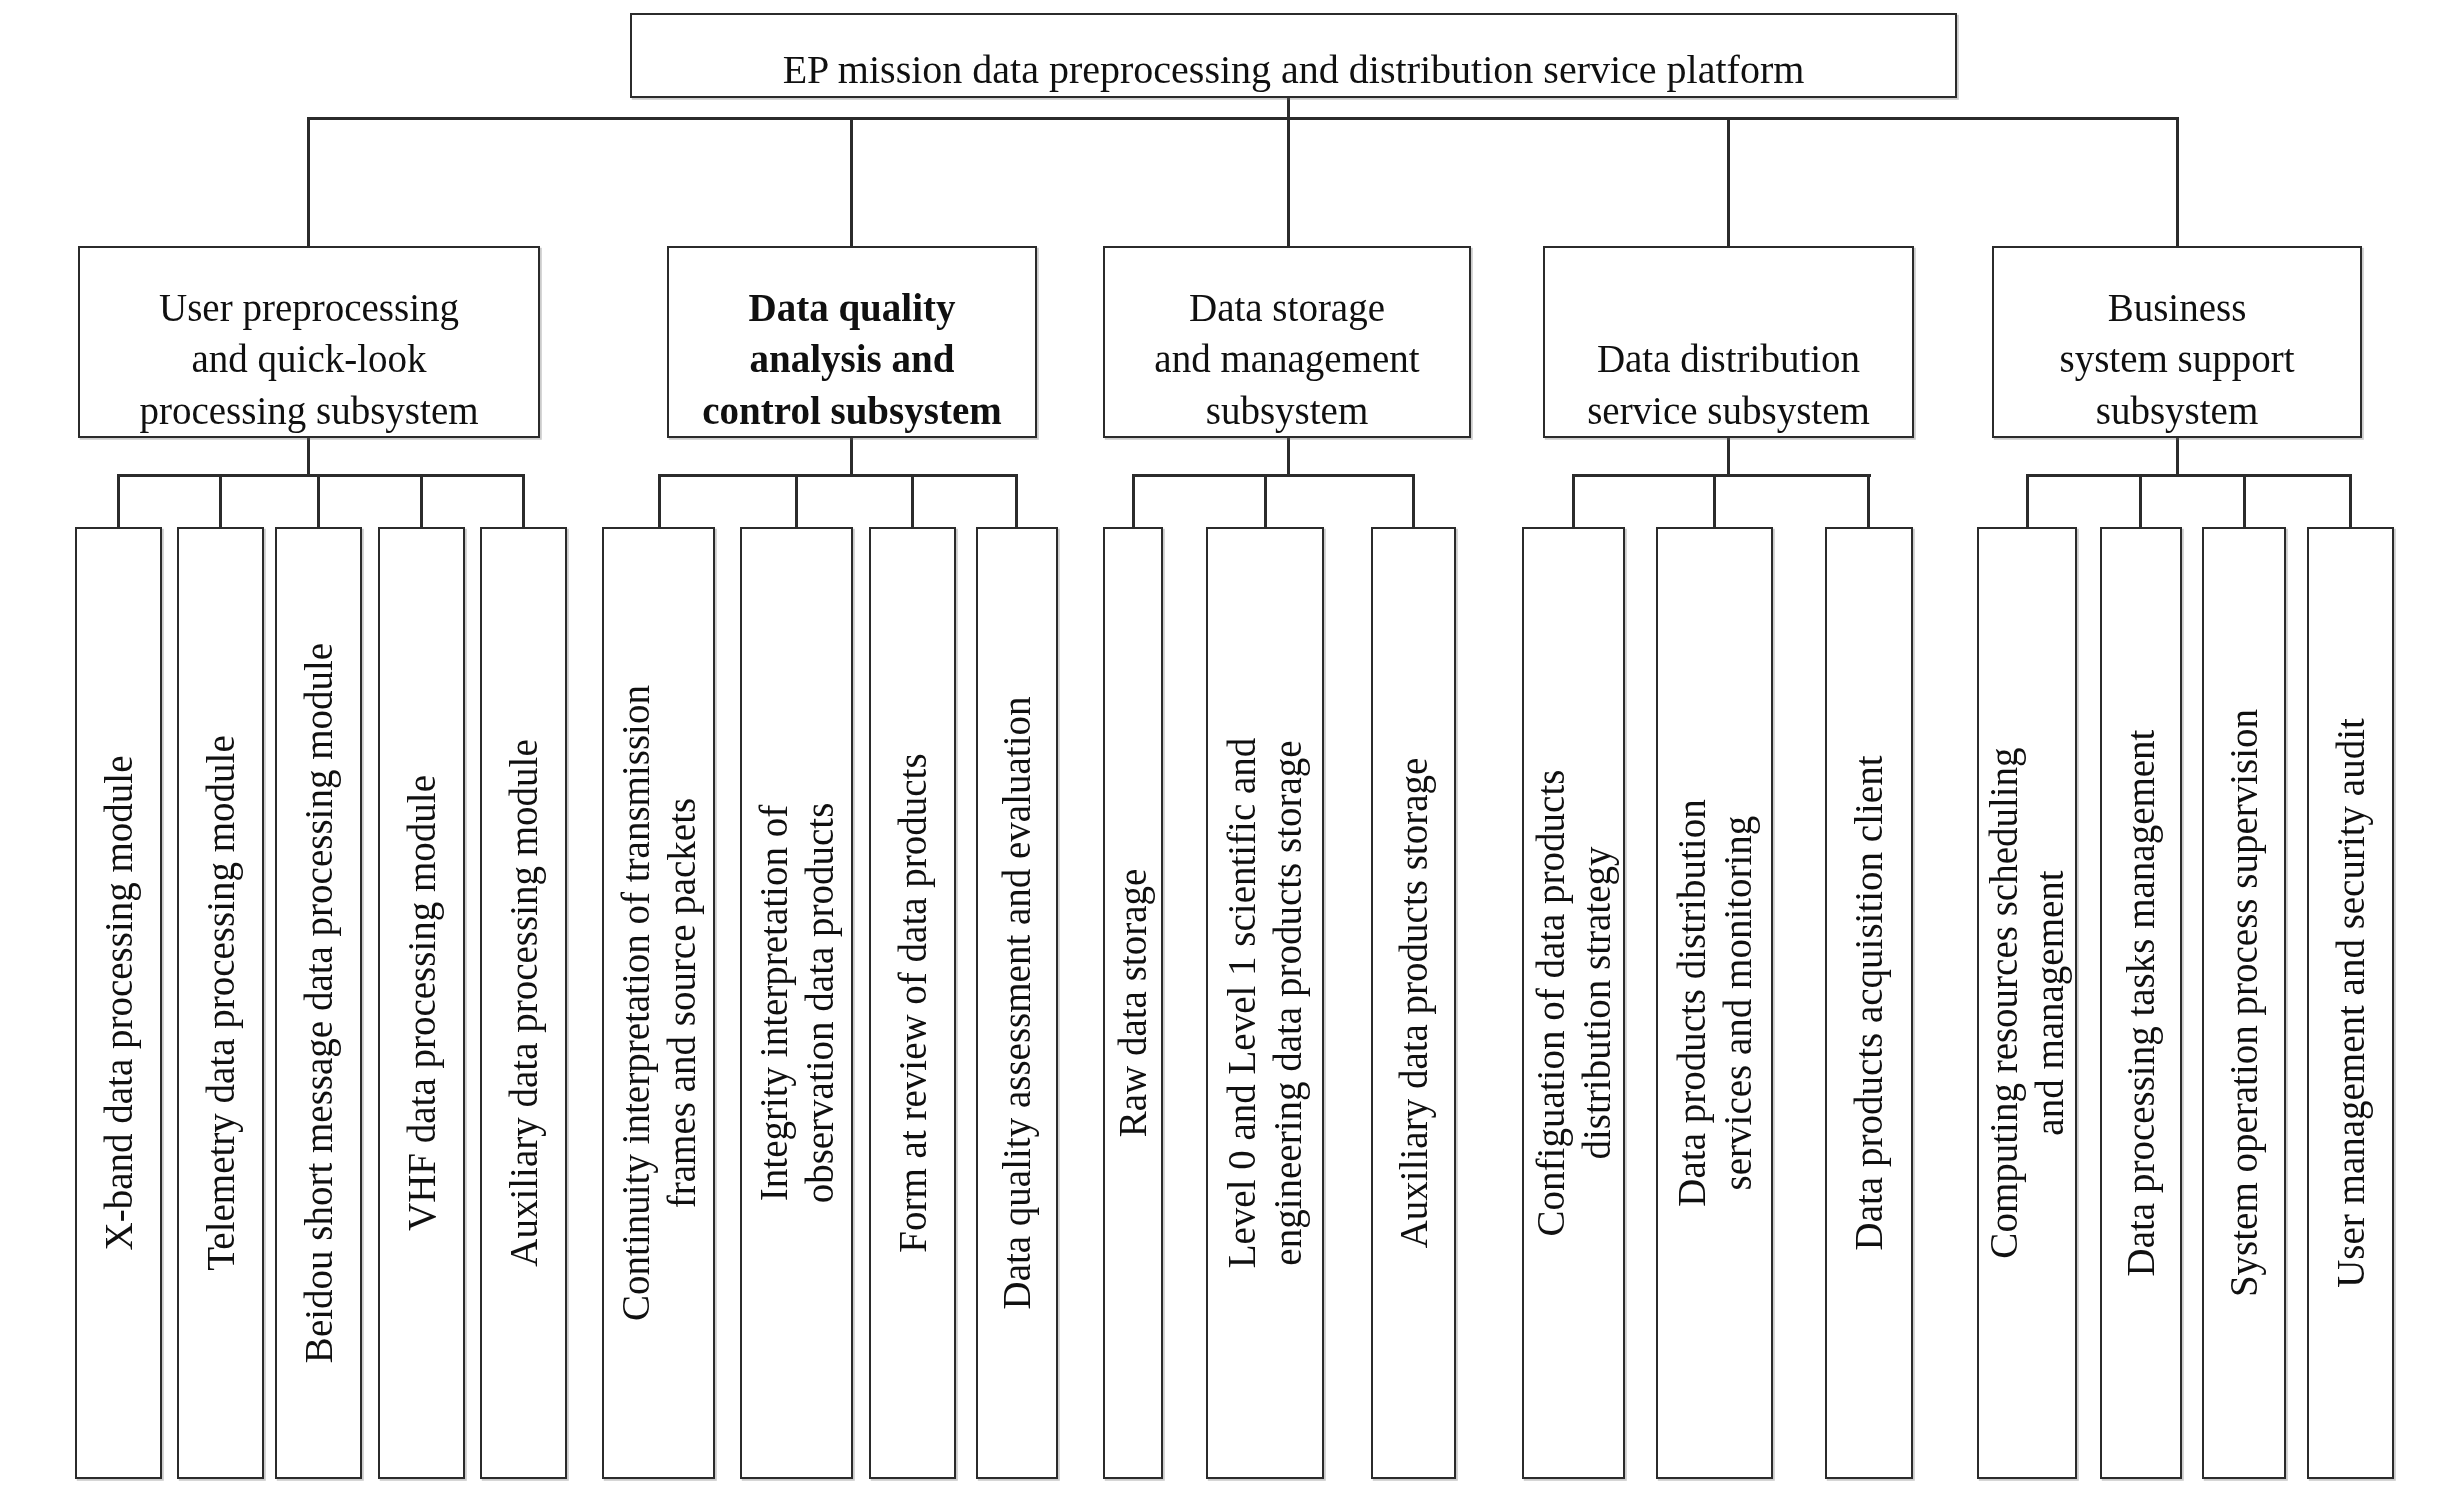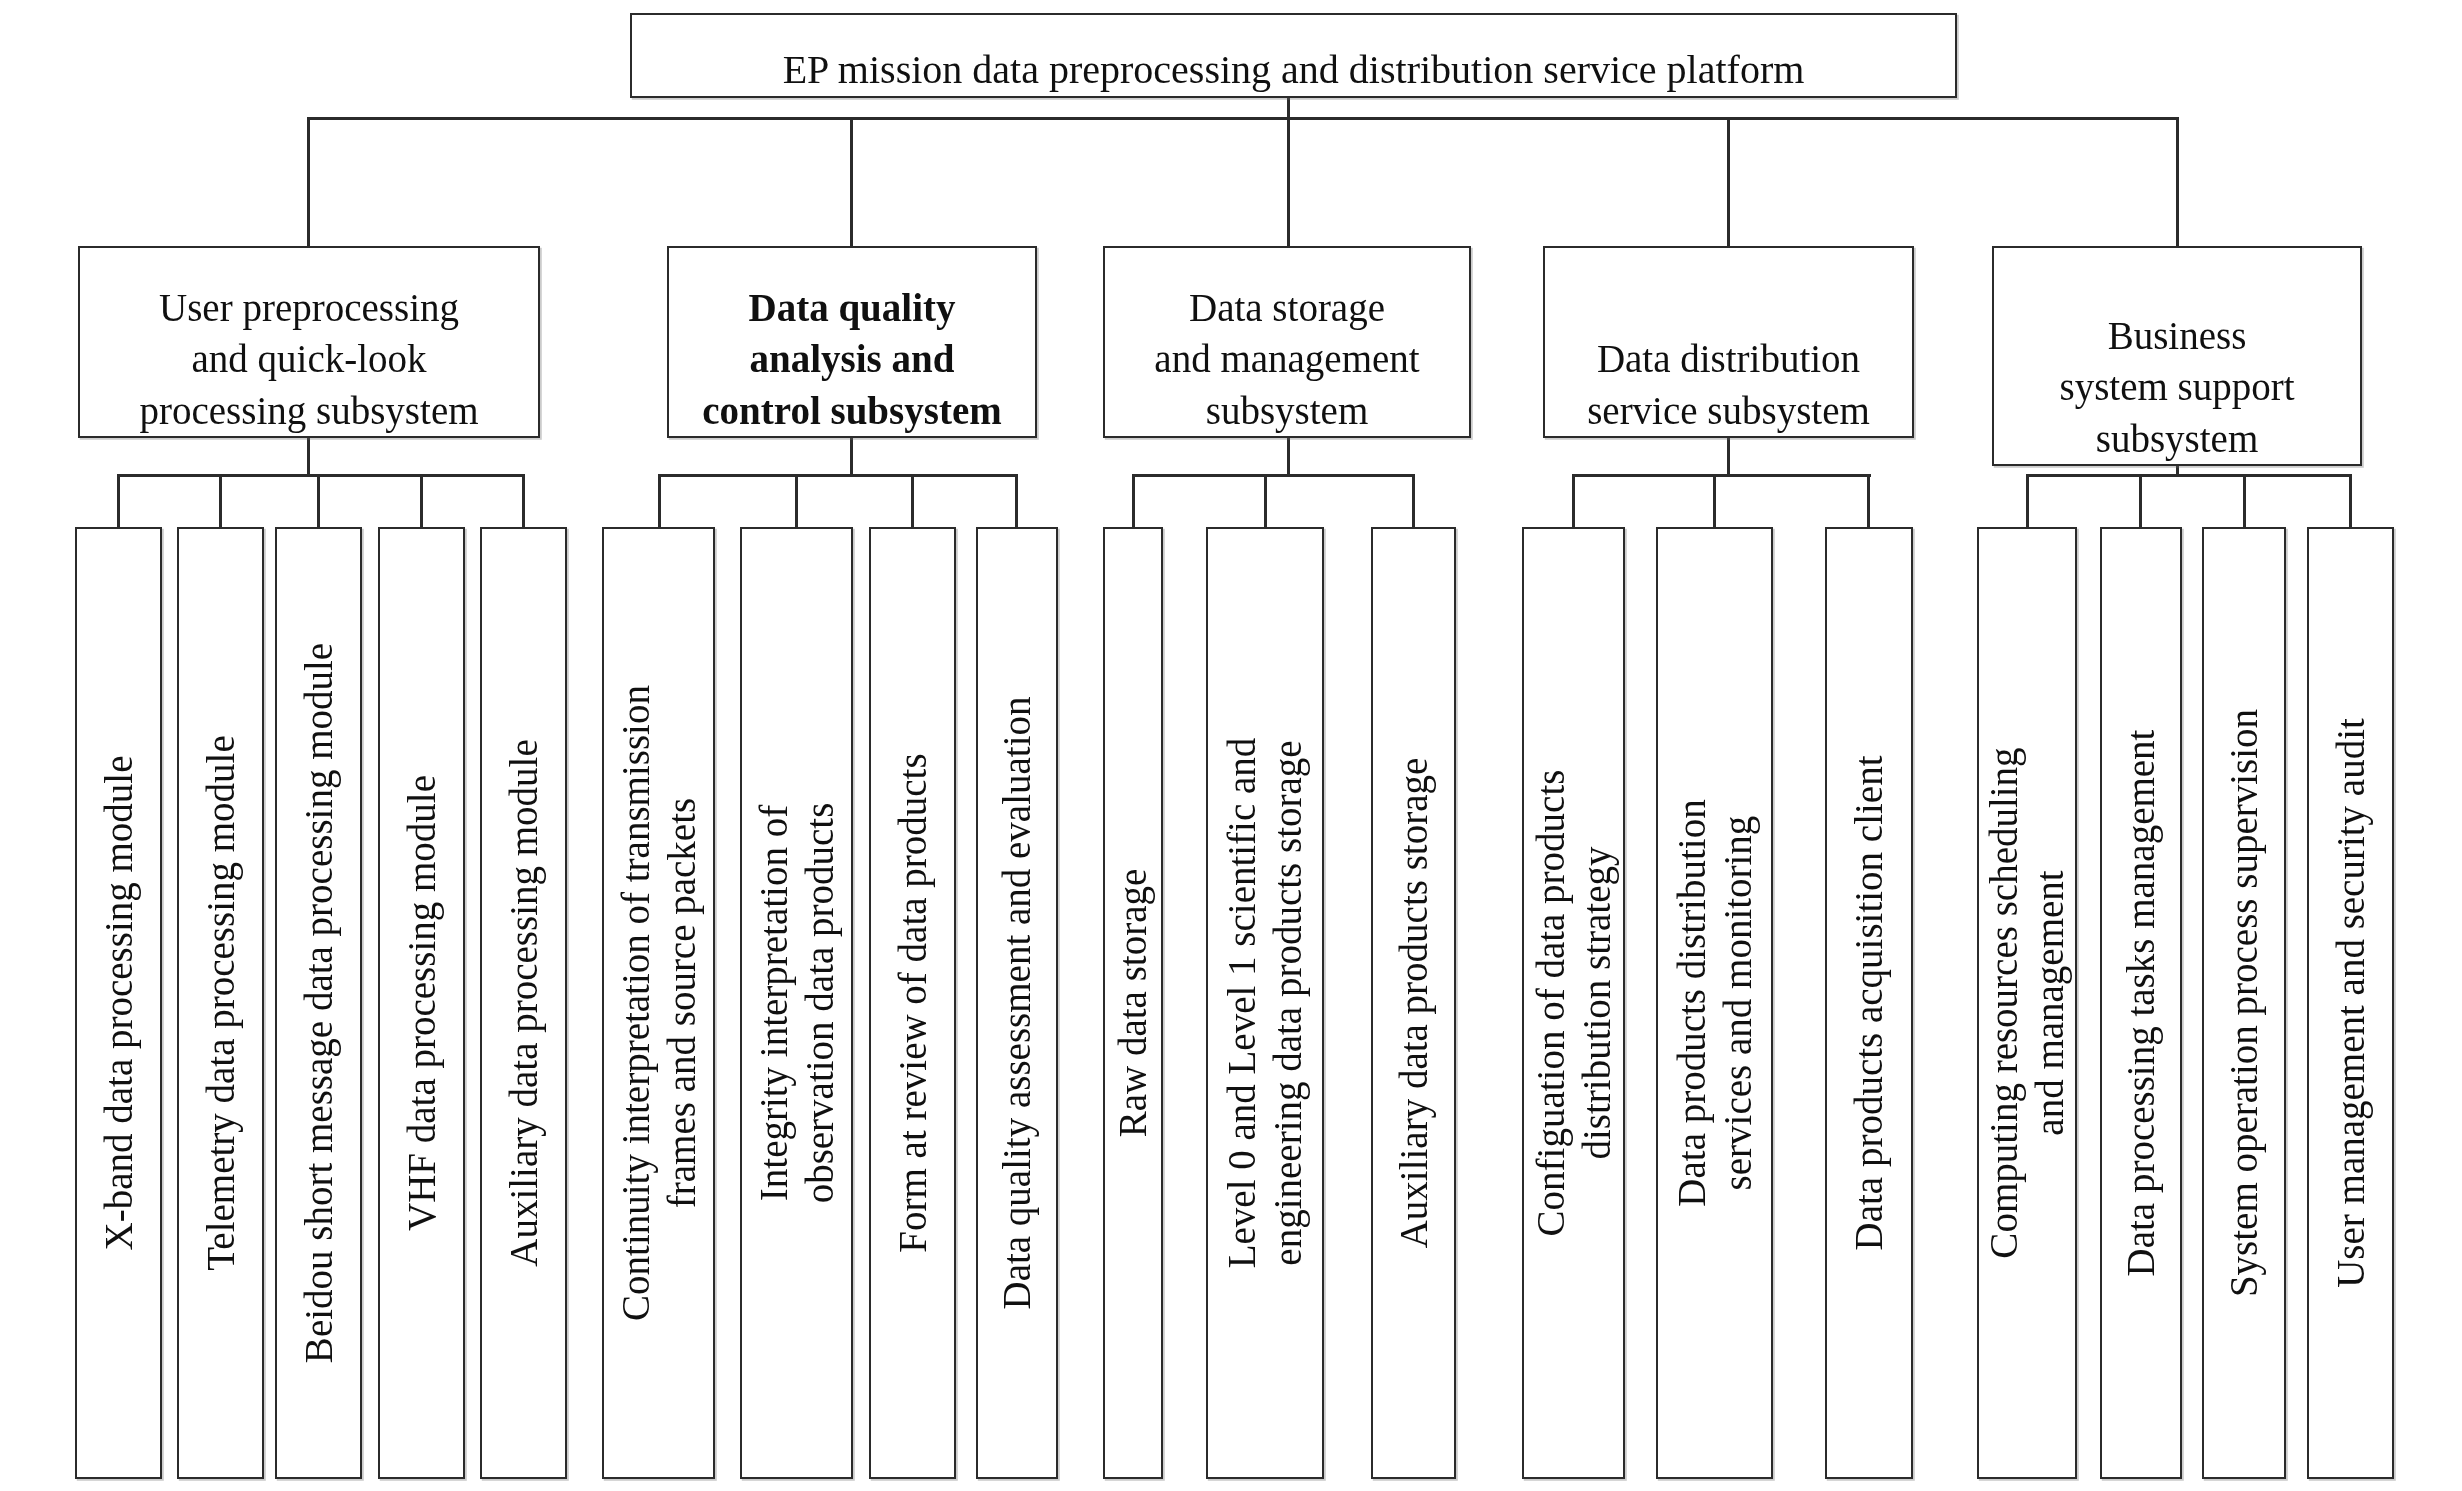--- a/index.html
+++ b/index.html
@@ -106,21 +106,21 @@
   </div>
   <div class="node hbox" style="left:1103px;top:246px;width:368px;height:192px;">
     <div class="htxt">Data storage
 and management
 subsystem</div>
   </div>
   <div class="node hbox" style="left:1543px;top:246px;width:371px;height:192px;">
     <div class="htxt">Data distribution
 service subsystem</div>
   </div>
-  <div class="node hbox" style="left:1992px;top:246px;width:370px;height:220px;">
+  <div class="node hbox" style="left:1992px;top:246px;width:370px;height:192px;">
     <div class="htxt">Business
 system support
 subsystem</div>
   </div>
 
   <div class="node vnode" style="left:75px;width:87px;">
     <div class="vtxt">X-band data processing module</div>
   </div>
   <div class="node vnode" style="left:177px;width:87px;">
     <div class="vtxt">Telemetry data processing module</div>

